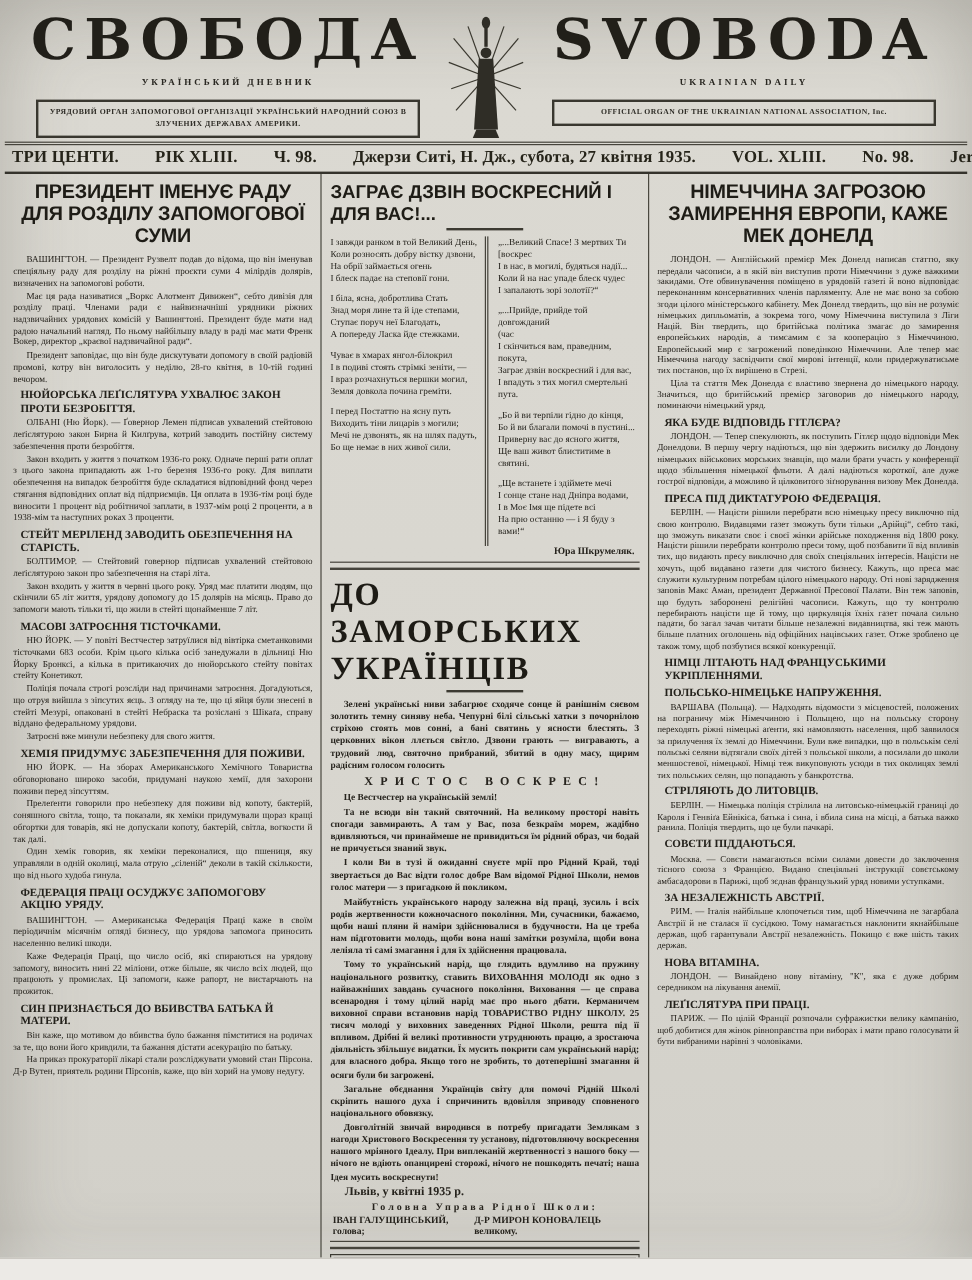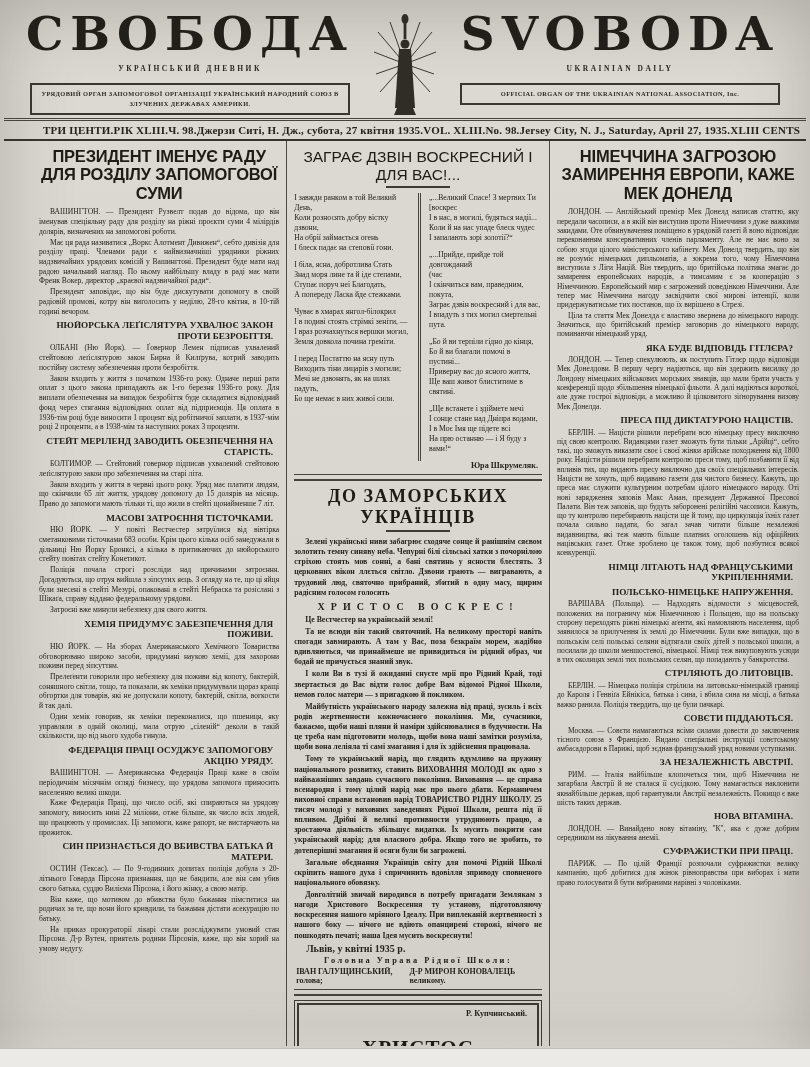--- a/index.html
+++ b/index.html
@@ -14,46 +14,46 @@
   
   .masthead{display:flex;align-items:flex-start;justify-content:space-between;padding:10px 14px 0 14px;height:118px;box-sizing:border-box;}
   .mast-side{width:352px;text-align:center;}
   .mast-title{font-family:"DejaVu Serif",serif;font-weight:bold;font-size:47px;line-height:1;letter-spacing:7px;color:#211f19;}
   .mast-sub{font-size:7.5px;font-weight:bold;letter-spacing:2.5px;margin-top:7px;color:#2a2822;}
   .org-box{margin:10px auto 0 auto;border:2px solid #39372f;padding:4px 8px;font-size:6.4px;font-weight:bold;letter-spacing:.4px;line-height:1.55;color:#2e2c26;max-width:300px;}
   .emblem{width:74px;height:112px;flex:0 0 74px;display:flex;align-items:center;justify-content:center;}
   
   .dateline{
     margin:0 4px;border-top:3px double #46443c;border-bottom:2px solid #35332c;
-    display:flex;align-items:center;justify-content:flex-end;
-    padding:3px 6px;font-size:11px;font-weight:bold;letter-spacing:.2px;color:#252319;
-    font-family:"Liberation Serif",serif;white-space:nowrap;
+    display:flex;align-items:center;justify-content:space-between;
+    padding:3px 6px;font-size:14px;font-weight:bold;letter-spacing:.2px;color:#252319;
+    font-family:"Liberation Serif",serif;white-space:nowrap;gap:30px;
   }
   
   .cols{display:flex;align-items:stretch;margin:0 4px;height:905px;overflow:hidden;}
   .col{box-sizing:border-box;overflow:hidden;padding:4px 7px 0 7px;}
-  .col-left{width:266px;margin-left:28px;}
+  .col-left{width:266px;}
   .col-center{width:276px;border-left:1px solid #4a483f;border-right:1px solid #4a483f;}
   .col-right{width:268px;}
   
   .hl-xl{font-family:"Liberation Sans",sans-serif;font-weight:bold;font-size:16.5px;line-height:1.12;text-align:center;margin:2px 0 5px 0;color:#1e1c16;letter-spacing:-.2px;}
-  .hl-sm{font-family:"Liberation Serif",serif;font-weight:bold;font-size:9.2px;line-height:1.15;text-align:right;margin:4px 6px 2px 6px;color:#23211b;}
+  .hl-sm{font-family:"Liberation Serif",serif;font-weight:bold;font-size:9.2px;line-height:1.15;text-align:left;margin:4px 6px 2px 6px;color:#23211b;}
   
   .body-p{font-size:7.6px;line-height:1.28;text-align:justify;text-indent:11px;margin:0 0 1px 0;color:#26231d;}
   .col-right .body-p{font-size:7.5px;line-height:1.24;}
   
-  .poem-title{font-family:"Liberation Sans",sans-serif;font-weight:normal;font-size:15.5px;text-align:center;margin:3px 0 2px 0;color:#1e1c16;}
+  .poem-title{font-family:"Liberation Sans",sans-serif;font-weight:bold;font-size:15.5px;text-align:left;margin:3px 0 2px 0;color:#1e1c16;}
   .title-rule{width:64px;height:2px;background:#3c3a32;margin:0 auto 5px auto;}
   .poem-cols{display:flex;}
   .poem-half{width:50%;box-sizing:border-box;padding-right:6px;}
   .poem-half-right{border-left:3px double #45433b;padding-left:8px;padding-right:0;}
   .stanza{font-size:7.7px;line-height:1.3;white-space:pre-line;margin:0 0 7px 0;color:#23211b;}
   .poem-sign{text-align:right;font-size:8.2px;font-weight:bold;margin:0 4px 3px 0;}
   .rule-dbl{height:4px;border-top:1px solid #45433b;border-bottom:2px solid #45433b;margin:4px 0 5px 0;}
-  .appeal-title{font-family:"Liberation Serif",serif;font-weight:bold;font-size:18px;letter-spacing:1.5px;text-align:center;margin:4px 0 2px 0;color:#1d1b15;}
+  .appeal-title{font-family:"Liberation Serif",serif;font-weight:bold;font-size:27px;letter-spacing:1.5px;margin:4px 0 2px 0;color:#1d1b15;}
   .appeal .body-p{font-weight:bold;font-size:7.8px;line-height:1.3;margin-bottom:2px;}
   .christos-line{font-weight:bold;font-size:10px;letter-spacing:6px;text-align:center;margin:3px 0;}
   .place-date{font-size:10px;font-weight:bold;margin:2px 0 1px 12px;}
   .org-line{font-size:8.4px;font-weight:bold;letter-spacing:2.5px;text-align:center;margin:2px 0;}
   .sig-row{display:flex;justify-content:space-between;font-size:8px;font-weight:bold;margin:1px 2px 4px 2px;}
   .poem-box{border:2px solid #3c3a32;outline:1px solid #3c3a32;outline-offset:2px;margin:7px 3px 0 3px;padding:4px 10px 6px 10px;}
   .poem-attrib{font-size:8.2px;font-weight:bold;margin:0 0 18px 2px;text-align:right;}
   .boxed-title-wrap{text-align:center;margin-bottom:6px;}
   .boxed-title{display:inline-block;font-family:"Liberation Serif",serif;font-weight:bold;font-size:21px;letter-spacing:1px;border-bottom:2px solid #3c3a32;padding:0 6px 2px 6px;color:#1d1b15;}
   
@@ -155,21 +155,20 @@
       <article>
         <h3 class="hl-sm">ФЕДЕРАЦІЯ ПРАЦІ ОСУДЖУЄ ЗАПОМОГОВУ АКЦІЮ УРЯДУ.</h3>
         <div>
             <p class="body-p">ВАШИНГТОН. — Американська Федерація Праці каже в своїм періодичнім місячнім огляді бизнесу, що урядова запомога приносить населенню великі шкоди.</p>
             <p class="body-p">Каже Федерація Праці, що число осіб, які спираються на урядову запомогу, виносить нині 22 міліони, отже більше, як число всіх людей, що працюють у промислах. Ці запомоги, каже рапорт, не вистарчають на прожиток.</p>
           </div>
       </article>
       <article>
         <h3 class="hl-sm">СИН ПРИЗНАЄТЬСЯ ДО ВБИВСТВА БАТЬКА Й МАТЕРИ.</h3>
         <div>
-            <p class="body-p">ОСТИН (Тексас). — По 9-годинних допитах поліція добула з 20-літнього Говарда Пірсона признання, що не бандити, але він сам убив свого батька, суддю Вилієма Пірсона, і його жінку, а свою матір.</p>
             <p class="body-p">Він каже, що мотивом до вбивства було бажання пімститися на родичах за те, що вони його кривдили, та бажання дістати асекурацію по батьку.</p>
             <p class="body-p">На приказ прокураторії лікарі стали розсліджувати умовий стан Пірсона. Д-р Вутен, приятель родини Пірсонів, каже, що він хорий на умову недугу.</p>
           </div>
       </article>
     </section>
 
     <section class="col col-center">
       <article>
         <h2 class="poem-title">ЗАГРАЄ ДЗВІН ВОСКРЕСНИЙ І ДЛЯ ВАС!...</h2>
         <div class="title-rule"></div>
@@ -259,21 +258,21 @@
             <p class="body-p">Ціла та стаття Мек Донелда є властиво звернена до німецького народу. Значиться, що бритійський премієр заговорив до німецького народу, поминаючи німецький уряд.</p>
           </div>
       </article>
       <article>
         <h3 class="hl-sm">ЯКА БУДЕ ВІДПОВІДЬ ГІТЛЄРА?</h3>
         <div>
             <p class="body-p">ЛОНДОН. — Тепер спекулюють, як поступить Гітлєр щодо відповіди Мек Донелдови. В першу чергу надіються, що він здержить висилку до Лондону німецьких військових морських знавців, що мали брати участь у конференції щодо збільшення німецької фльоти. А далі надіються короткої, але дуже гострої відповіди, а можливо й цілковитого зіґнорування визову Мек Донелда.</p>
           </div>
       </article>
       <article>
-        <h3 class="hl-sm">ПРЕСА ПІД ДИКТАТУРОЮ НАЦІСТІВ.</h3>
+        <h3 class="hl-sm">ПРЕСА ПІД ДИКТАТУРОЮ ФЕДЕРАЦІЯ.</h3>
         <div>
             <p class="body-p">БЕРЛІН. — Націсти рішили перебрати всю німецьку пресу виключно під свою контролю. Видавцями газет зможуть бути тільки „Арійці“, себто такі, що зможуть виказати своє і своєї жінки арійське походження від 1800 року. Націсти рішили перебрати контролю преси тому, щоб позбавити її від впливів тих, що видають пресу виключно для своїх спеціяльних інтересів. Націсти не хочуть, щоб видавано газети для чистого бизнесу. Кажуть, що преса має служити культурним потребам цілого німецького народу. Оті нові зарядження заповів Макс Аман, президент Державної Пресової Палати. Він теж заповів, що будуть заборонені релігійні часописи. Кажуть, що ту контролю перебирають націсти ще й тому, що циркуляція їхніх газет почала сильно падати, бо загал зачав читати більше незалежні видавництва, які теж мають більше платних оголошень від офіційних націвських газет. Отже зроблено це також тому, щоб позбутися всякої конкуренції.</p>
           </div>
       </article>
       <article>
         <h3 class="hl-sm">НІМЦІ ЛІТАЮТЬ НАД ФРАНЦУСЬКИМИ УКРІПЛЕННЯМИ.</h3>
       </article>
       <article>
         <h3 class="hl-sm">ПОЛЬСЬКО-НІМЕЦЬКЕ НАПРУЖЕННЯ.</h3>
         <div>
@@ -298,21 +297,21 @@
             <p class="body-p">РИМ. — Італія найбільше клопочеться тим, щоб Німеччина не загарбала Австрії й не сталася її сусідкою. Тому намагається наклонити якнайбільше держав, щоб гарантували Австрії незалежність. Покищо є вже шість таких держав.</p>
           </div>
       </article>
       <article>
         <h3 class="hl-sm">НОВА ВІТАМІНА.</h3>
         <div>
             <p class="body-p">ЛОНДОН. — Винайдено нову вітаміну, "К", яка є дуже добрим середником на лікування анемії.</p>
           </div>
       </article>
       <article>
-        <h3 class="hl-sm">СУФРАЖИСТКИ ПРИ ПРАЦІ.</h3>
+        <h3 class="hl-sm">ЛЕҐІСЛЯТУРА ПРИ ПРАЦІ.</h3>
         <div>
             <p class="body-p">ПАРИЖ. — По цілій Франції розпочали суфражистки велику кампанію, щоб добитися для жінок рівноправства при виборах і мати право голосувати й бути вибраними нарівні з чоловіками.</p>
           </div>
       </article>
     </section>
   </div>
 
   <div class="page-edge"></div>
 </div>
 

